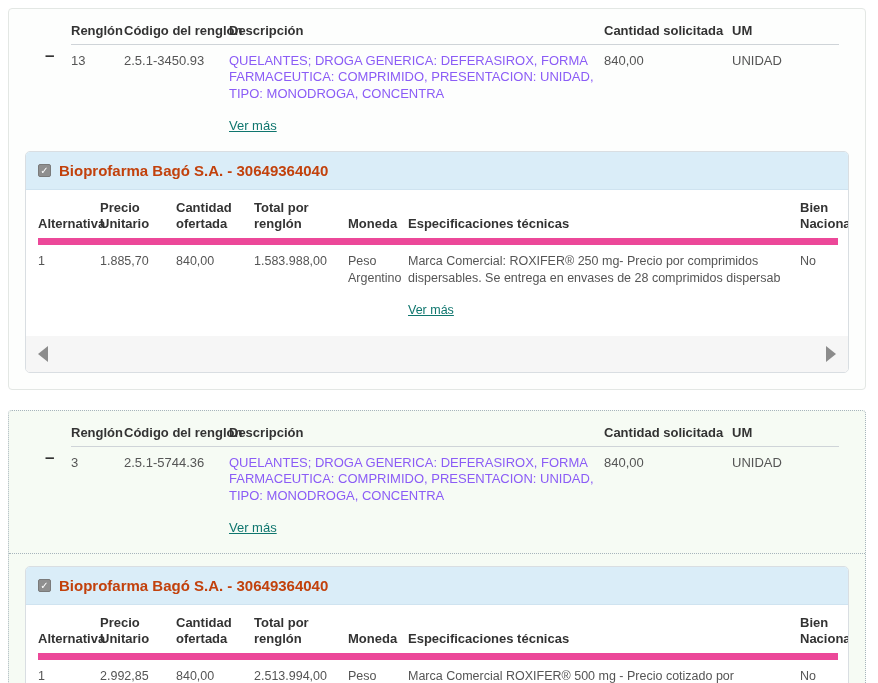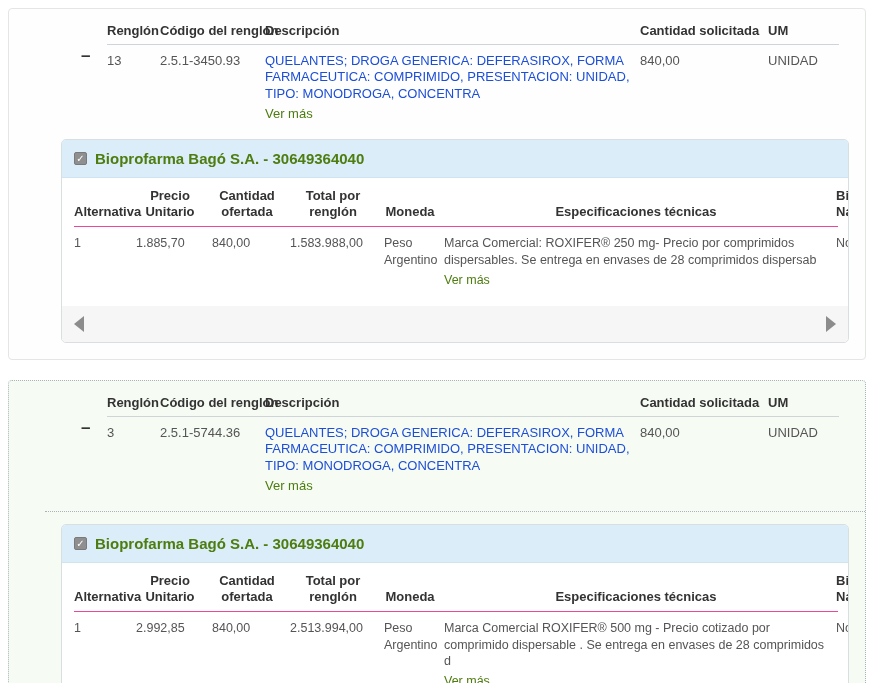--- a/index.html
+++ b/index.html
@@ -2,21 +2,21 @@
 <html><head>
 <meta charset="utf-8">
 <style>
   * { box-sizing: border-box; }
   html,body { margin:0; padding:0; background:#ffffff; font-family:"Liberation Sans", sans-serif; }
   body { width:878px; height:683px; overflow:hidden; color:#4a4a4a; font-size:13px; }
 
   .page { padding:8px 12px 0 8px; }
 
   
-  .section { width:858px; border-radius:4px; margin-bottom:20px;padding-left:36px; }
+  .section { width:858px; border-radius:4px; margin-bottom:20px; }
   .section.solid { border:1px solid #e3e7e4; background:#fdfefd; }
   .section.dotted { border:1px dotted #a7b4bc; background:#f6fbf4; }
 
   .item-block { padding:6px 26px 14px 0; }
   .section.dotted .item-block { border-bottom:1px dotted #a7b4bc; }
 
   table { border-collapse:collapse; width:100%; table-layout:fixed; }
   th { text-align:left; font-weight:bold; color:#333; padding:8px 8px 6px 0; vertical-align:bottom; }
   td { vertical-align:top; padding:8px 8px 4px 0; color:#555; }
 
@@ -25,31 +25,31 @@
   .item-table th.no-line { border-bottom:none; }
   .item-table .col-toggle { width:62px; }
   .item-table .col-renglon { width:53px; }
   .item-table .col-codigo { width:105px; }
   .item-table .col-desc { width:375px; }
   .item-table .col-cant { width:128px; }
   .item-table td.toggle-cell { padding-left:36px; padding-top:4px; }
 
   .collapse-toggle { cursor:pointer; font-weight:bold; font-size:17px; color:#333; line-height:14px; display:inline-block; }
 
-  .desc-text { color:#1d4ed8; line-height:1.25; }
-  .ver-mas { display:inline-block; margin-top:4px; color:#4d7c0f; cursor:pointer; }
+  .desc-text { color:#8b5cf6; line-height:1.25; }
+  .ver-mas { display:inline-block; margin-top:16px; color:#0f766e; text-decoration:underline; cursor:pointer; }
 
   
   .vendor-panel { margin:0 16px 16px 16px; background:#ffffff; border:1px solid #d9dee2; border-radius:5px; overflow:hidden; }
   .vendor-header { background:#daedf8; padding:10px 12px; display:flex; align-items:center; gap:8px; border-bottom:1px solid #cfe3f0; }
-  .vendor-title { color:#4d7c0f; font-weight:bold; font-size:15px; }
+  .vendor-title { color:#c2410c; font-weight:bold; font-size:15px; }
   .vendor-checkbox { width:13px; height:13px; background:#8f8f8f; border:1px solid #7a7a7a; border-radius:2px; color:#fff; font-size:10px; line-height:11px; text-align:center; cursor:pointer; flex:0 0 auto; }
 
   .offer-wrap { padding:2px 10px 0 12px; }
-  .offer-table th { border-bottom:1px solid #ec4899; line-height:1.25;text-align:center; }
+  .offer-table th { border-bottom:7px solid #ec4899; line-height:1.25; }
   .offer-table .col-alt { width:62px; }
   .offer-table .col-precio { width:76px; }
   .offer-table .col-cant { width:78px; }
   .offer-table .col-total { width:94px; }
   .offer-table .col-moneda { width:60px; }
   .offer-table .col-specs { width:392px; }
   .offer-table td { font-size:12.5px; line-height:1.3; }
 
   
   .scroll-strip { background:#f6f6f6; height:36px; margin-top:14px; display:flex; align-items:center; justify-content:space-between; padding:0 12px; }

